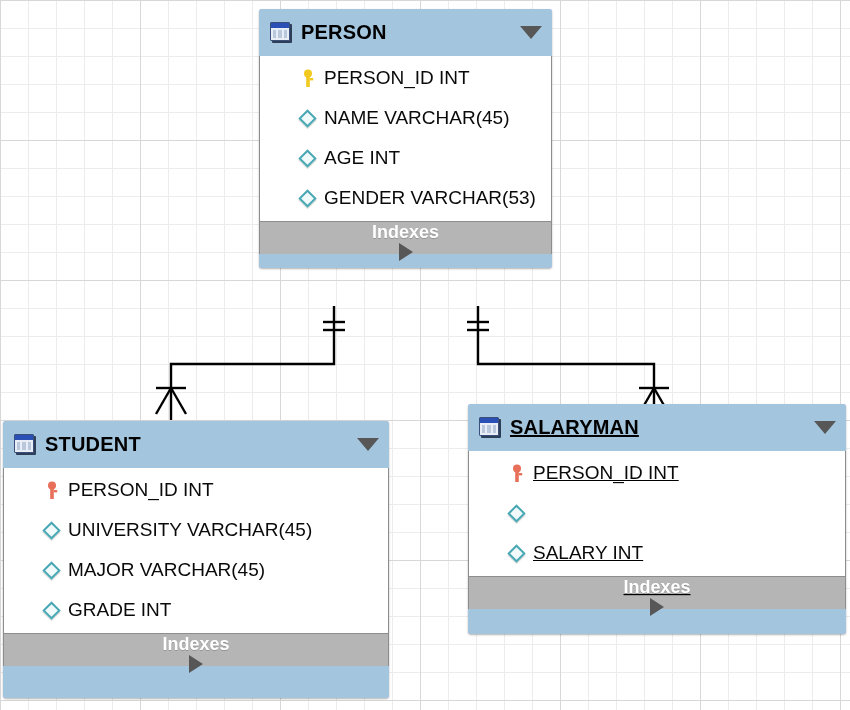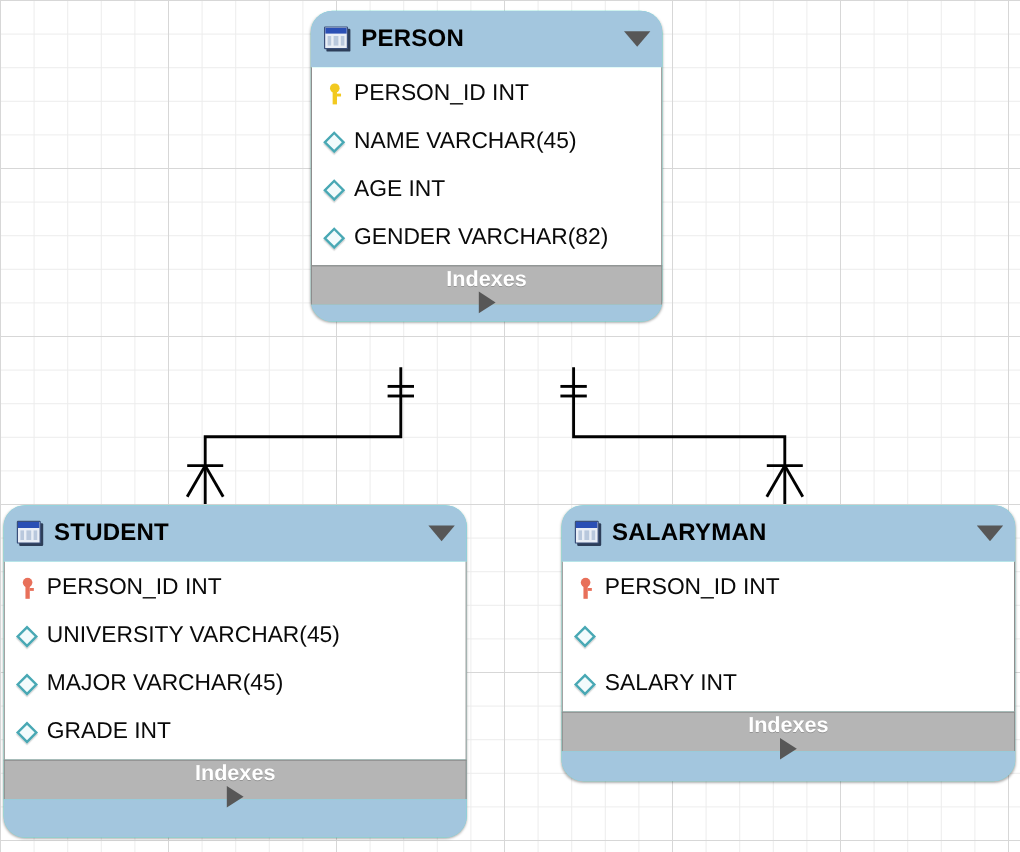--- a/index.html
+++ b/index.html
@@ -23,22 +23,22 @@
       28px 28px,
       28px 28px;
     background-position:0 0,0 0,0 0,0 0;
   }
   
   #links{position:absolute;inset:0;pointer-events:none;}
 
   
   .table-fig{
     position:absolute;
-    border-radius:18px;
-    background:#5eead4;
+    border-radius:3px;
+    background:#c4b5fd;
     box-shadow:0 1px 2px rgba(0,0,0,.30);
     overflow:hidden;
   }
   .tbl-header{
     height:47px;
     background:#a3c6de;
     display:flex;align-items:center;
     padding:0 10px 0 11px;
     box-sizing:border-box;
   }
@@ -78,21 +78,21 @@
     margin-left:8px;
   }
   .tbl-body{
     background:#ffffff;
     border-left:1px solid #8d8d8d;
     border-right:1px solid #8d8d8d;
     padding:2px 0 3px 0;
   }
   .col-row{
     height:40px;display:flex;align-items:center;
-    padding-left:11px;box-sizing:border-box;
+    padding-left:11px;box-sizing:border-box;margin-left:29px;
   }
   .col-label{
     font-size:19px;color:#0a0a0a;white-space:nowrap;
     margin-left:7px;
   }
   
   .glyph{width:17px;height:19px;flex:0 0 auto;position:relative;}
   .key{display:block;}
   .diamond{
     width:13px;height:13px;
@@ -186,21 +186,21 @@
     <div class="col-row">
       <span class="glyph">
           <span class="diamond"></span>
         </span>
       <span class="col-label">AGE INT</span>
     </div>
     <div class="col-row">
       <span class="glyph">
           <span class="diamond"></span>
         </span>
-      <span class="col-label">GENDER VARCHAR(82)</span>
+      <span class="col-label">GENDER VARCHAR(53)</span>
     </div>
   </div>
   <div class="tbl-indexes">
     <span class="idx-label">Indexes</span>
     <span class="idx-arrow"></span>
   </div>
   <div class="tbl-footer" style="height:14px;"></div>
 </div>
 
 <div class="table-fig" id="fig-student" style="left:3px;top:421px;width:386px;">
@@ -249,21 +249,21 @@
       <span class="col-label">GRADE INT</span>
     </div>
   </div>
   <div class="tbl-indexes">
     <span class="idx-label">Indexes</span>
     <span class="idx-arrow"></span>
   </div>
   <div class="tbl-footer" style="height:32px;"></div>
 </div>
 
-<div class="table-fig" id="fig-salaryman" style="left:468px;top:421px;width:378px;">
+<div class="table-fig" id="fig-salaryman" style="left:468px;top:404px;width:378px;text-decoration:underline;">
   <div class="tbl-header">
     <span class="tbl-icon">
       <span class="shadow"></span>
       <span class="body">
           <span class="topbar"></span>
           <span class="cols">
             <i></i>
             <i></i>
             <i></i>
           </span>

